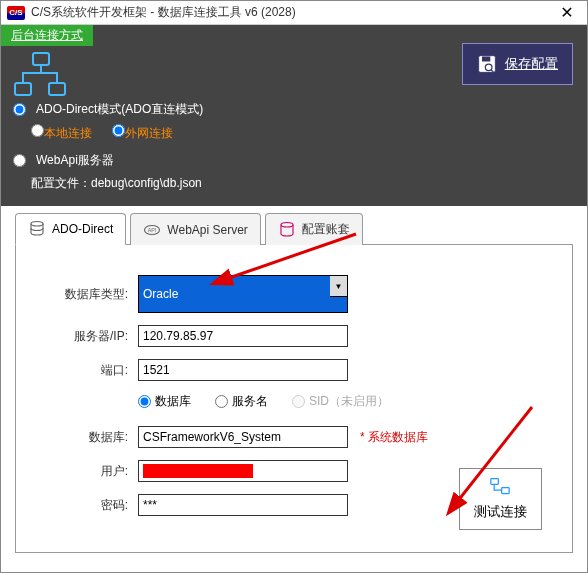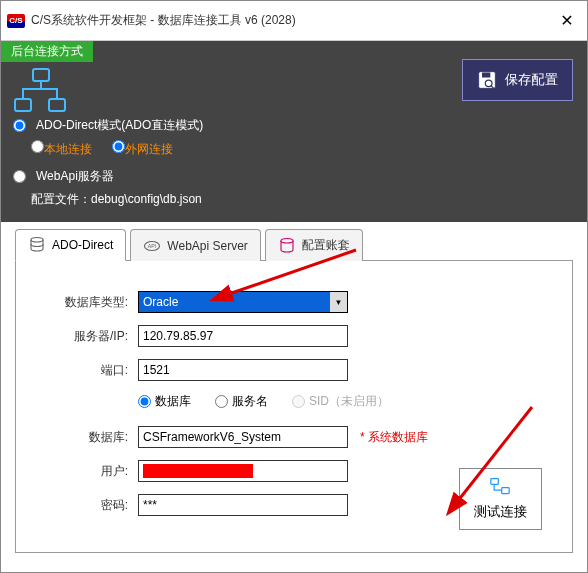--- a/index.html
+++ b/index.html
@@ -1,50 +1,50 @@
 <!DOCTYPE html>
 <html><head>
 <meta charset="utf-8">
 <style>
   * { box-sizing: border-box; margin: 0; padding: 0; }
   body { font-family: "Microsoft YaHei", sans-serif; font-size: 12px; background: #fff; width: 588px; height: 573px; overflow: hidden; border: 1px solid #888; }
-  .titlebar { height: 40px; background: #fff; border-bottom: 1px solid #ccc; display: flex; align-items: center; padding: 0 0 0 6px; }
+  .titlebar { height: 24px; background: #fff; border-bottom: 1px solid #ccc; display: flex; align-items: center; padding: 0 0 0 6px; }
   .titlebar .icon { width: 18px; height: 14px; background: linear-gradient(to bottom, #d00 0%, #d00 50%, #009 50%, #009 100%); color: #fff; font-size: 8px; font-weight: bold; display: flex; align-items: center; justify-content: center; margin-right: 6px; border-radius: 2px; }
   .titlebar .title { flex: 1; color: #333; }
   .titlebar .close { width: 40px; height: 28px; display: flex; align-items: center; justify-content: center; font-size: 16px; font-family: Arial; cursor: pointer; }
 
   .topbar { background: #444; color: #fff; padding: 8px 12px 14px 12px; position: relative; }
-  .green-label { position: absolute; top: 0; left: 0; background: #3a3; color: #fff; padding: 2px 10px; font-size: 12px; }
+  .green-label { position: absolute; top: 0; left: 0; background: #3a3; color: #fff; padding: 2px 10px; font-size: 12px; text-decoration: underline; }
   .topbar-content { display: flex; margin-top: 18px; flex-direction: column; }
   .net-icon { width: 54px; height: 50px; margin-right: 16px; position: relative; }
   .net-icon svg { width: 54px; height: 50px; }
   .conn-options { flex: 1; }
   .radio-row { display: flex; align-items: center; margin-bottom: 6px; gap: 6px; }
   .radio-row input[type=radio] { margin-right: 4px; }
   .sub-radios { margin-left: 18px; display: flex; gap: 20px; }
   .sub-radios .orange { color: #ff8c00; }
   .config-line { margin-left: 18px; margin-top: 2px; }
-  .save-btn { position: absolute; right: 14px; top: 18px; background: #336; border: 1px solid #88c; color: #fff; padding: 10px 14px; display: flex; align-items: center; gap: 8px; cursor: pointer; }
+  .save-btn { position: absolute; right: 14px; top: 18px; background: #336; border: 1px solid #88c; color: #fff; padding: 10px 14px; display: flex; align-items: center; gap: 8px; cursor: pointer; text-decoration: underline; }
   .save-btn .disk-icon { width: 20px; height: 20px; }
 
   .tabs-area { padding: 6px 14px 14px 14px; }
   .tabrow { display: flex; border-bottom: 1px solid #999; }
   .tab { background: #fff; border: 1px solid #999; border-bottom: none; padding: 6px 12px; margin-right: 4px; display: flex; align-items: center; gap: 6px; cursor: pointer; border-radius: 4px 4px 0 0; position: relative; bottom: -1px; }
   .tab.active { background: #fff; border-bottom: 1px solid #fff; }
   .tab.inactive { background: #f3f3f3; color: #333; }
   .tab-icon { width: 18px; height: 18px; }
 
   .panel { border: 1px solid #999; border-top: none; padding: 30px 30px 24px 30px; position: relative; }
   .form-row { display: flex; align-items: center; margin-bottom: 12px; }
   .form-label { width: 82px; text-align: right; margin-right: 10px; color: #333; }
   .form-row select, .form-row input[type=text], .form-row input[type=password] {
     width: 210px; height: 22px; border: 1px solid #333; padding: 0 4px; font-size: 12px; font-family: inherit;
   }
   .dropdown-wrap { position: relative; width: 210px; }
-  .dropdown-wrap .sel { background: #0a64d8; color: #fff; border: 1px solid #000; height: 22px; display: flex; align-items: center; padding: 0 4px; }
+  .dropdown-wrap .sel { background: #0a64d8; color: #fff; border: 1px solid #000; height: 38px; display: flex; align-items: center; padding: 0 4px; }
   .dropdown-wrap .arrow { position: absolute; right: 0; top: 0; width: 18px; height: 22px; background: #ddd; border: 1px solid #000; border-left: none; display: flex; align-items: center; justify-content: center; font-size: 8px; }
 
   .radio-inline { display: flex; align-items: center; gap: 24px; margin-left: 92px; margin-bottom: 16px; }
   .radio-inline label { display: flex; align-items: center; gap: 4px; }
   .radio-inline .disabled { color: #aaa; }
 
   .note-red { color: #d00; margin-left: 12px; }
   .redact { background: #f00; width: 110px; height: 14px; display: inline-block; }
 
   .test-btn { position: absolute; right: 30px; bottom: 22px; background: #fff; border: 1px solid #888; padding: 8px 14px; display: flex; align-items: center; gap: 8px; cursor: pointer; flex-direction: column; }

